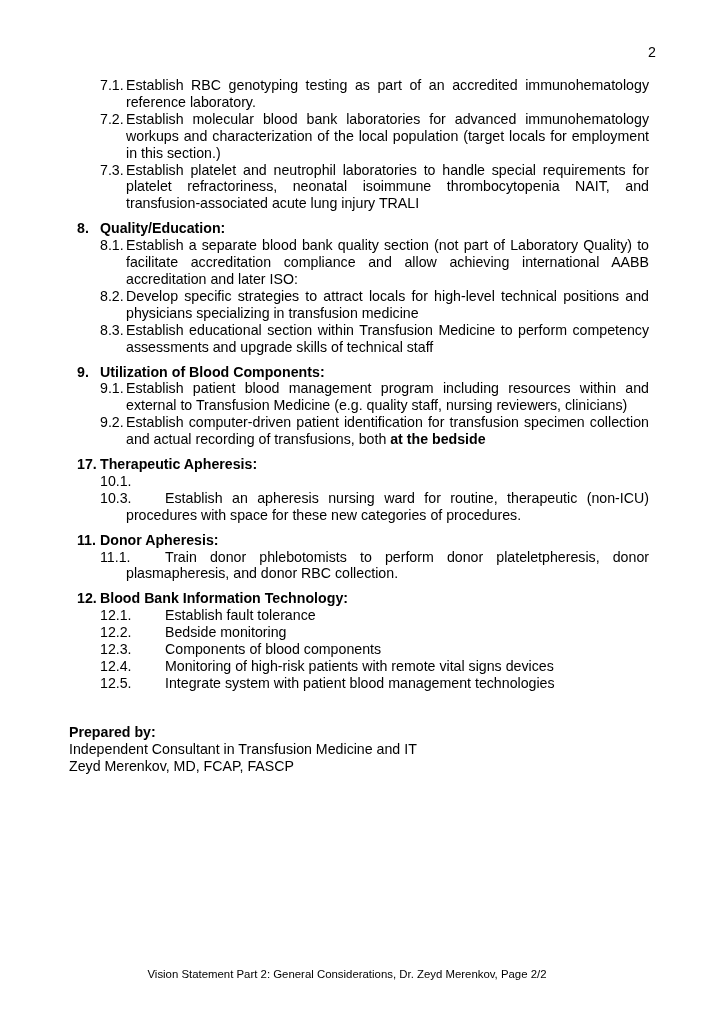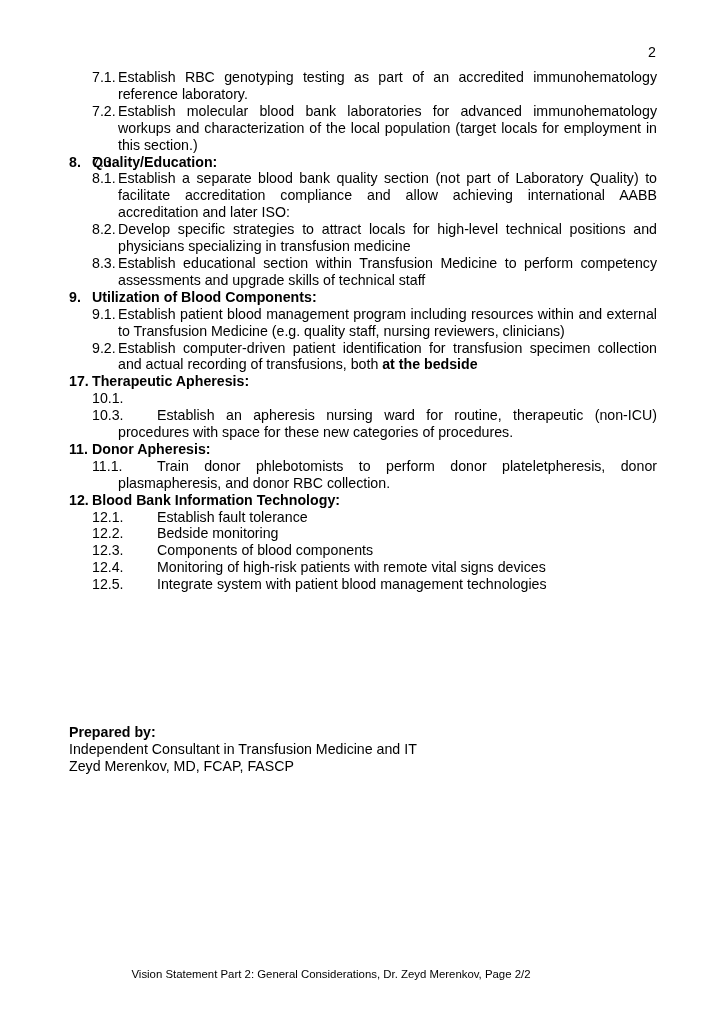--- a/index.html
+++ b/index.html
@@ -7,41 +7,41 @@
       width: 724px; height: 1024px; position: relative; overflow: hidden;
       font-family: "Liberation Sans", sans-serif; color: #000000;
       font-size: 14.2px; line-height: 16.9px;
     }
     .page-number {
       position: absolute; top: 44px; right: 68px; font-size: 14.2px;
     }
     .content {
       position: absolute; top: 69px; left: 69px; width: 588px;
     }
-    .section { margin: 0; }
+    .section { margin: 8px; }
     .section-head {
       display: flex; font-weight: bold;
     }
     .section-head .num { width: 23px; flex: none; }
     .item {
       position: relative; padding-left: 49px; text-align: justify;
       text-align-last: left;
     }
     .item .num {
       position: absolute; left: 23px; top: 0;
     }
     .item.wide .first-indent { display: inline-block; width: 39px; }
     .item.wide { }
     b { font-weight: bold; }
     .signature {
       position: absolute; top: 724px; left: 69px;
     }
     .signature .label { font-weight: bold; }
     .footer {
-      position: absolute; top: 966px; left: 0; width: 664px; text-align: center;
+      position: absolute; top: 966px; left: 16px; width: 664px; text-align: center;
       font-size: 11.4px;
     }
     .footer span { position: relative; left: -1px; }
   </style>
 </head>
 <body>
 
 <div class="page-number">2</div>
 
 <div class="content">
@@ -50,20 +50,21 @@
     <div class="item">
       <span class="num">7.1.</span>
       <span>Establish RBC genotyping testing as part of an accredited immunohematology reference laboratory.</span>
     </div>
     <div class="item">
       <span class="num">7.2.</span>
       <span>Establish molecular blood bank laboratories for advanced immunohematology workups and characterization of the local population (target locals for employment in this section.)</span>
     </div>
     <div class="item">
       <span class="num">7.3.</span>
+      <span>Establish platelet and neutrophil laboratories to handle special requirements for platelet refractoriness, neonatal isoimmune thrombocytopenia NAIT, and transfusion-associated acute lung injury TRALI</span>
     </div>
   </div>
 
   <div class="section">
     <div class="section-head">
       <span class="num">8.</span>
       <span>Quality/Education:</span>
     </div>
     <div class="item">
       <span class="num">8.1.</span>

